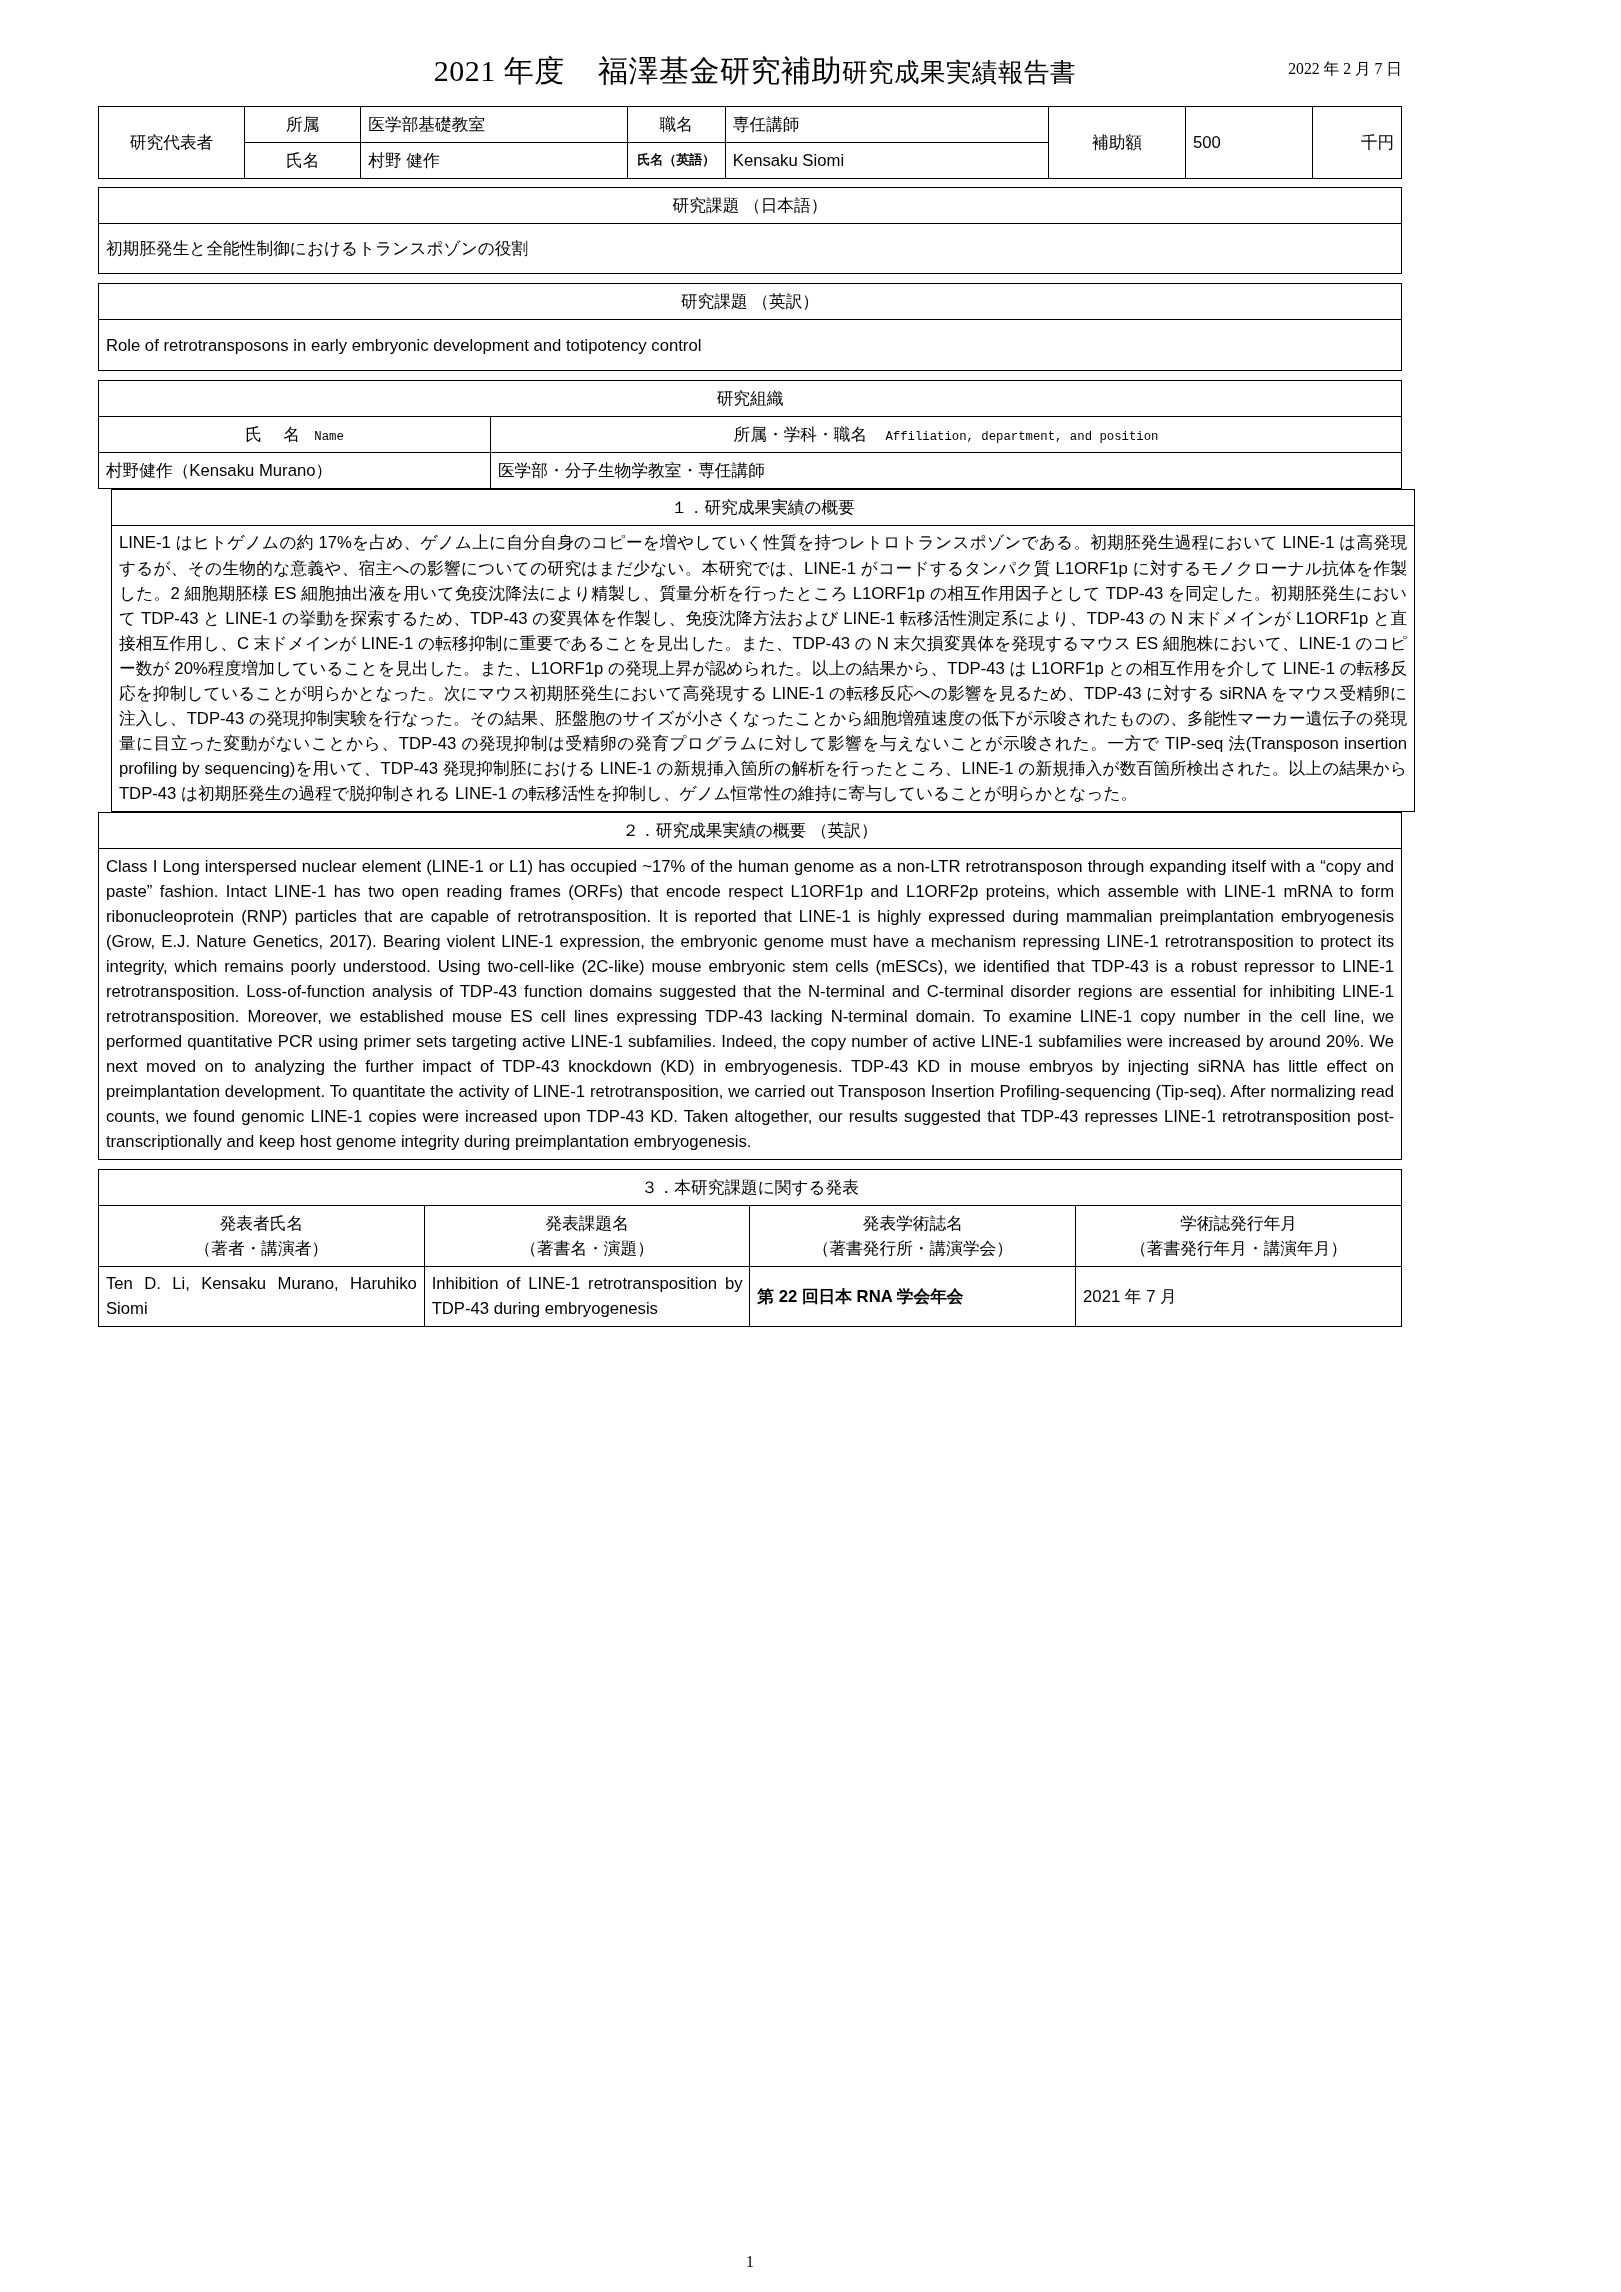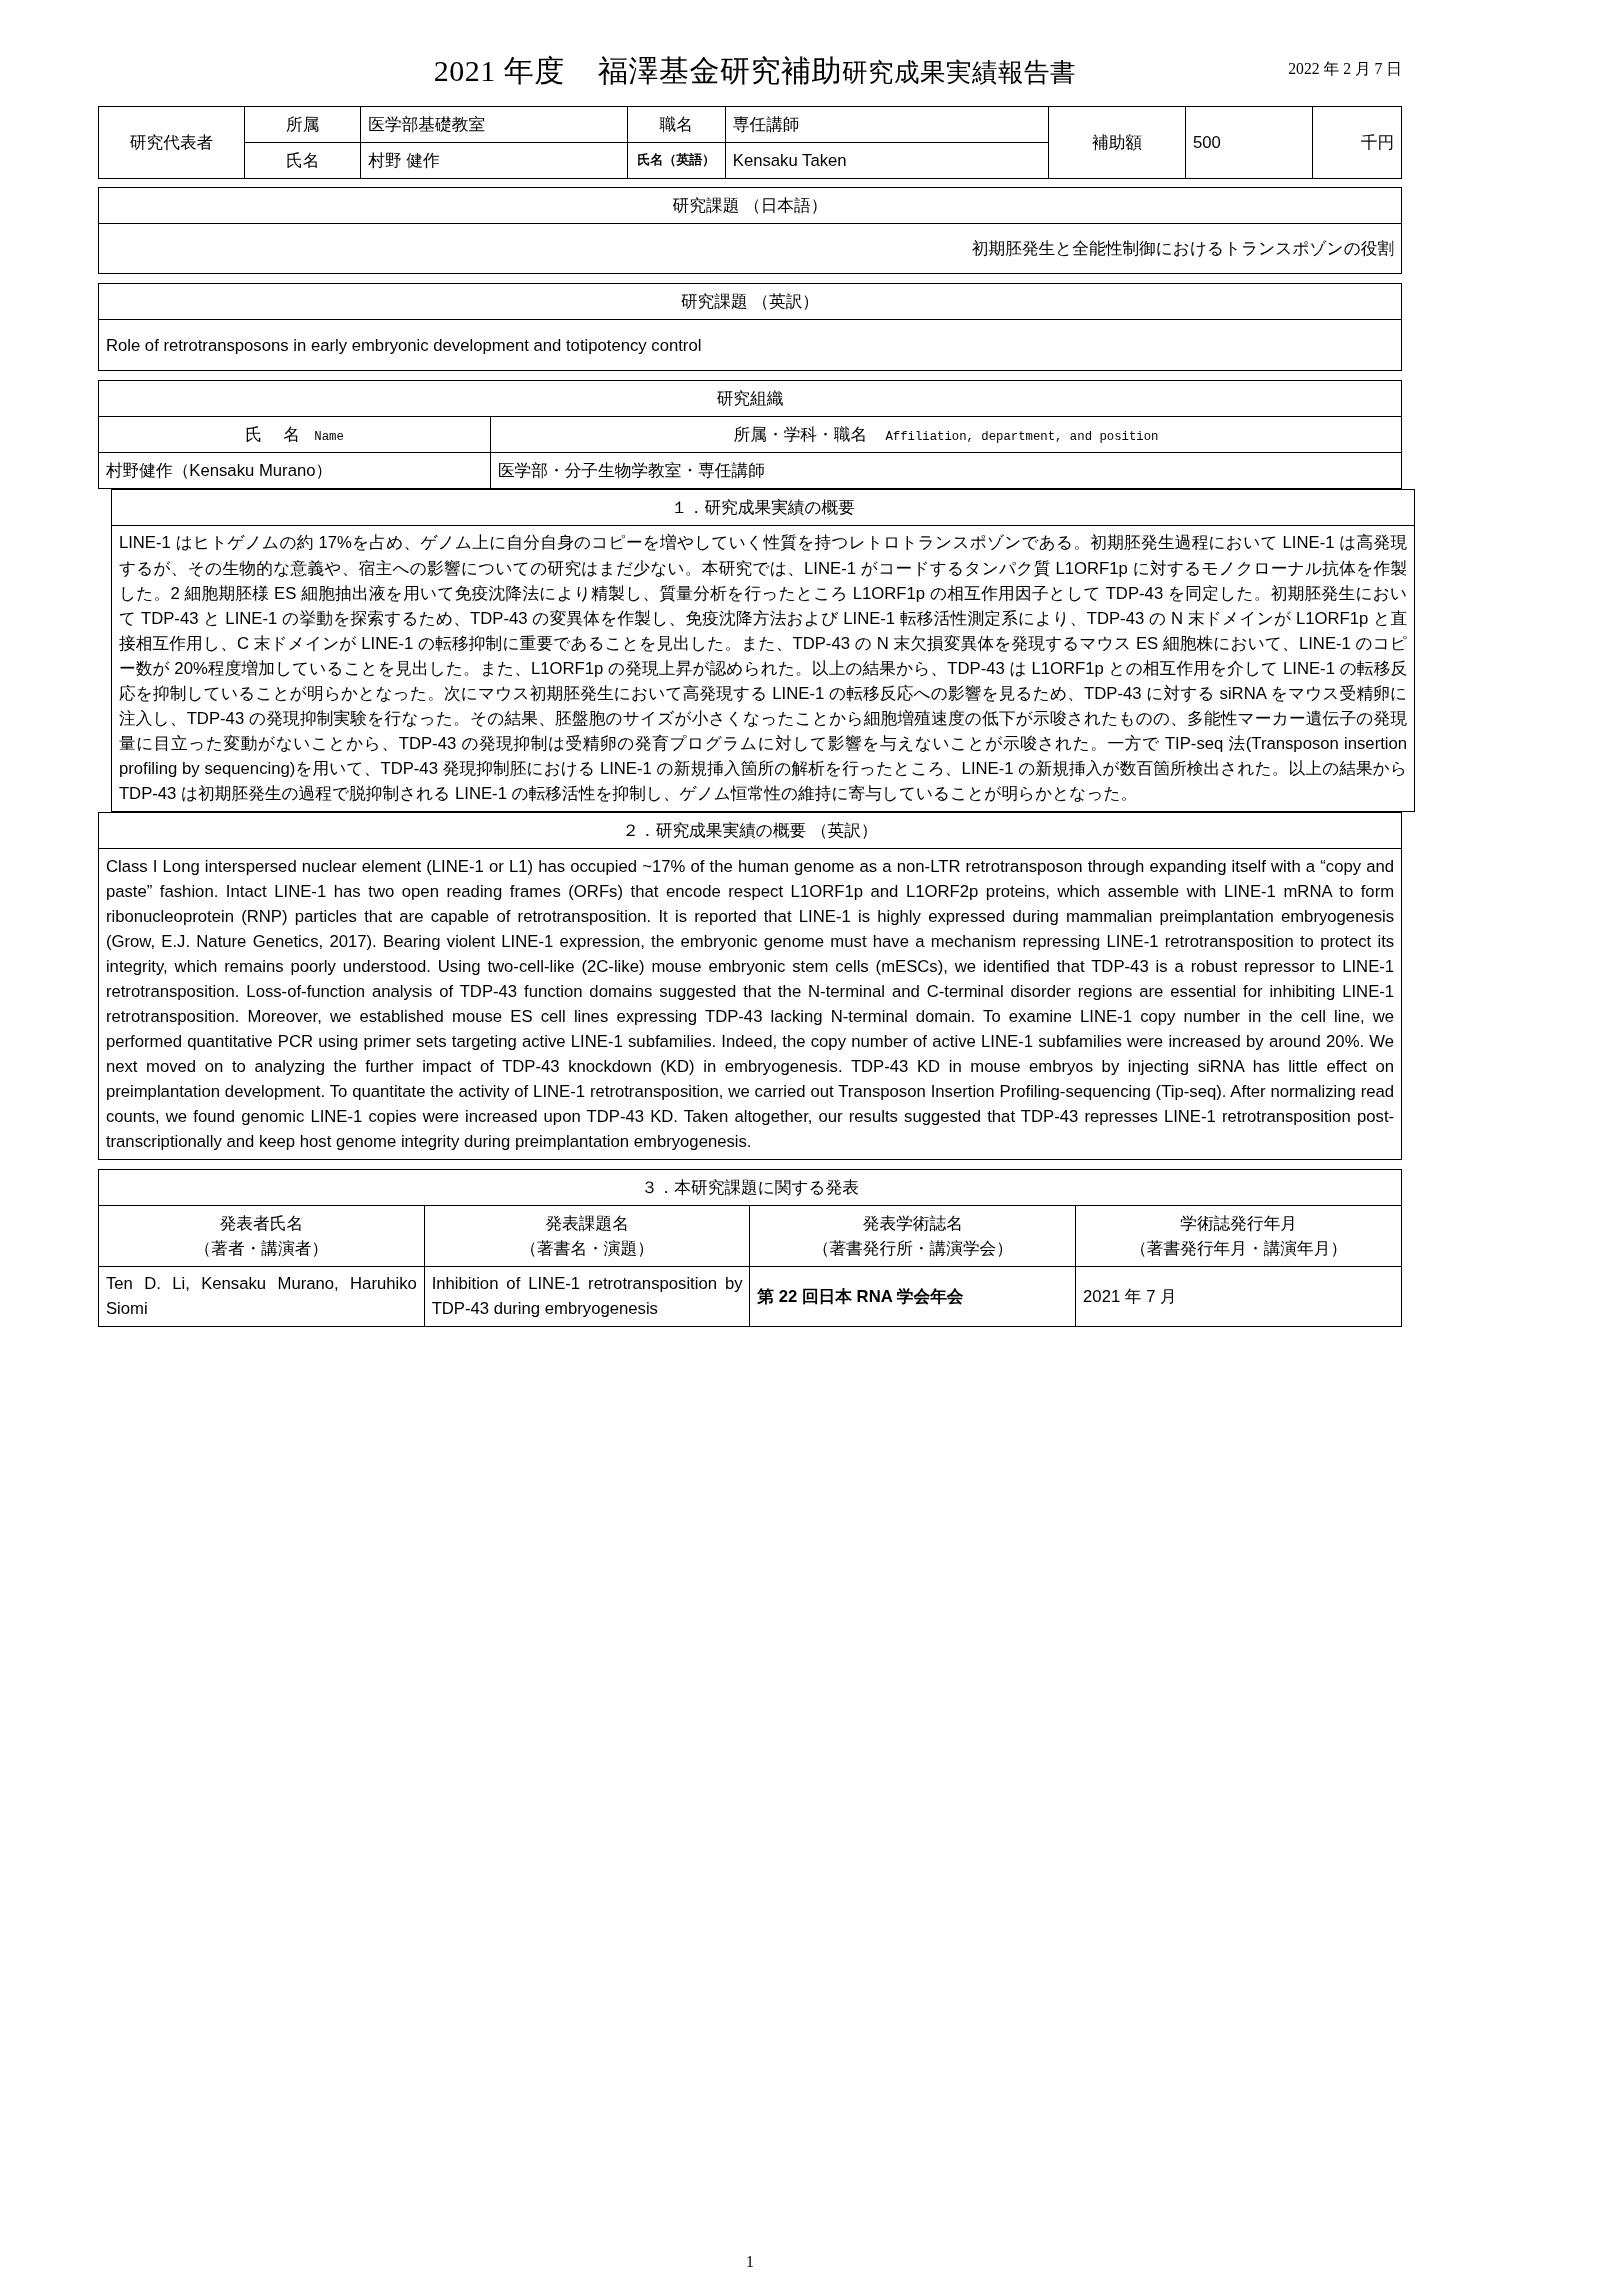--- a/index.html
+++ b/index.html
@@ -155,32 +155,32 @@
       <td class="ctr">職名</td>
       <td class="value-cell">専任講師</td>
       <td class="ctr mid" rowspan="2">補助額</td>
       <td class="mid amount-num" rowspan="2">500</td>
       <td class="mid unit" rowspan="2">千円</td>
     </tr>
     <tr>
       <td class="ctr">氏名</td>
       <td class="value-cell">村野 健作</td>
       <td class="ctr nowrap" style="font-size:13px;font-weight:bold;">氏名（英語）</td>
-      <td class="value-cell">Kensaku Taken</td>
+      <td class="value-cell">Kensaku Siomi</td>
     </tr>
   </tbody>
     </table>
 
   <table class="grid block">
     <tbody>
         <tr>
       <td class="section-head">研究課題 （日本語）</td>
     </tr>
     <tr>
-      <td class="value-cell" style="height:39px;text-align:right;">初期胚発生と全能性制御におけるトランスポゾンの役割</td>
+      <td class="value-cell" style="height:39px;">初期胚発生と全能性制御におけるトランスポゾンの役割</td>
     </tr>
   </tbody>
     </table>
 
   <table class="grid block">
     <tbody>
         <tr>
       <td class="section-head">研究課題 （英訳）</td>
     </tr>
     <tr>

